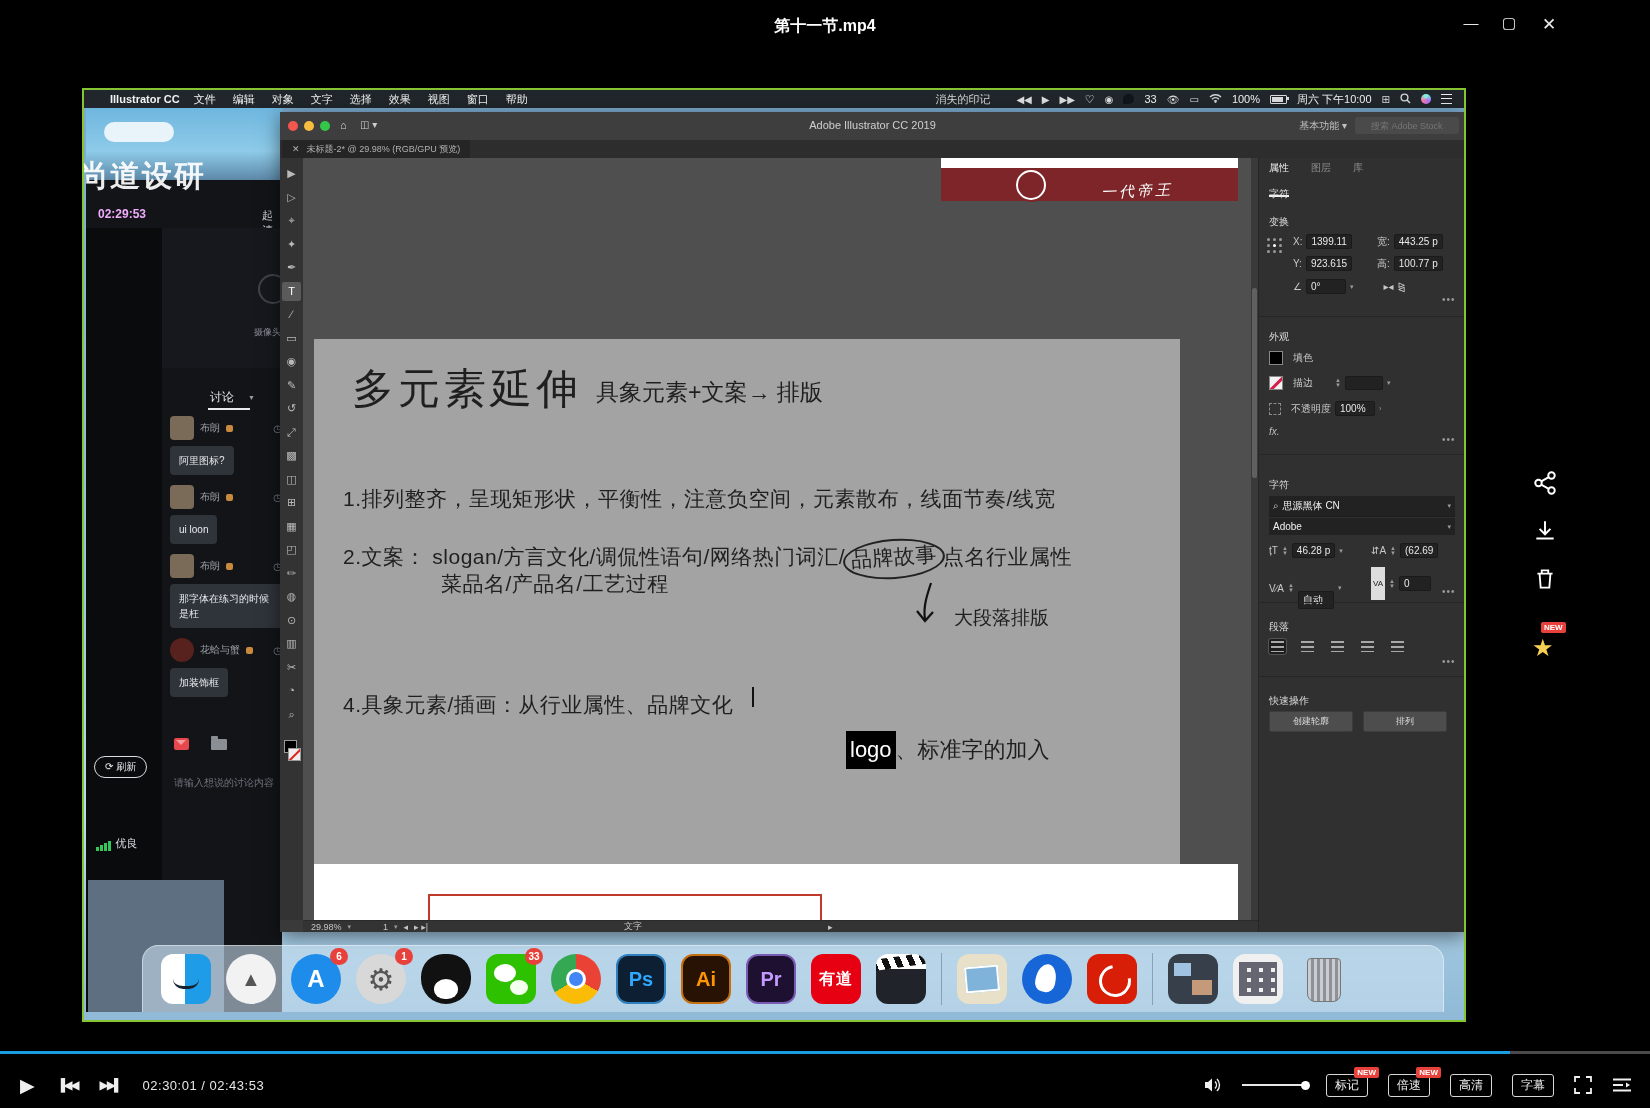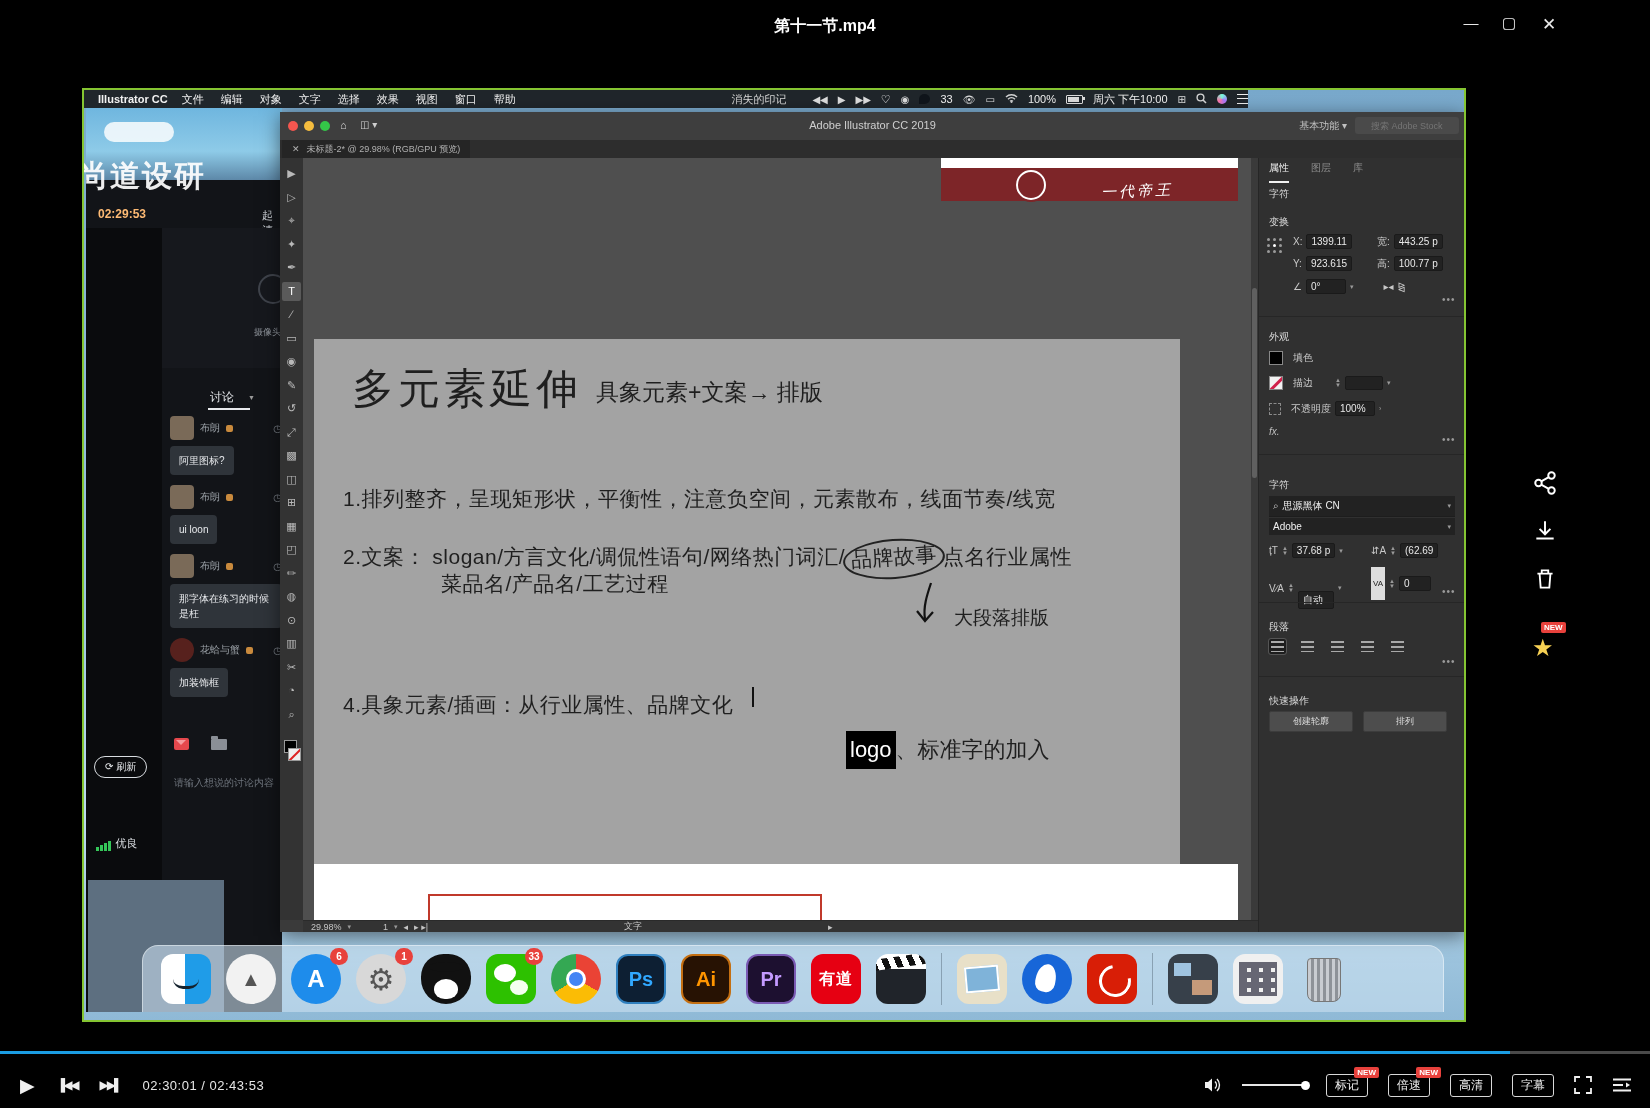--- a/index.html
+++ b/index.html
@@ -10,38 +10,38 @@
   
   #titlebar{left:0;top:0;width:1650px;height:56px;color:#fff;}
   #vid-title{left:0;top:16px;width:1650px;text-align:center;font-size:16px;font-weight:bold;}
   .win-ctl{top:14px;font-size:15px;color:#e8e8e8;width:22px;text-align:center;cursor:pointer;}
 
   
   #video{left:82px;top:88px;width:1384px;height:934px;border:2px solid #85c532;box-sizing:border-box;
     background:linear-gradient(180deg,#79a9cc 0%,#9cc7e2 55%,#bcdcef 78%,#8fb9d6 100%);overflow:hidden;}
 
   
-  #menubar{left:0;top:0;width:1164px;height:18px;background:#20262b;color:#f2f2f2;font-size:11px;
-    display:flex;align-items:center;padding:0 0;box-sizing:border-box;gap:0;}
+  #menubar{left:0;top:0;width:1380px;height:18px;background:#20262b;color:#f2f2f2;font-size:11px;
+    display:flex;align-items:center;padding:0 12px;box-sizing:border-box;gap:0;}
   #menubar .grp{display:flex;align-items:center;gap:17px;}
   #menubar .mi{white-space:nowrap;cursor:pointer;}
   #menubar .ico{font-size:10px;opacity:.9;}
   .battery{display:inline-block;width:15px;height:7px;border:1px solid #ddd;border-radius:1px;position:relative;}
   .battery::after{content:"";position:absolute;left:1px;top:1px;bottom:1px;width:11px;background:#ddd;}
   .battery::before{content:"";position:absolute;right:-3px;top:1px;width:2px;height:3px;background:#ddd;}
   .siri{width:10px;height:10px;border-radius:50%;background:conic-gradient(#7fd,#a7f,#f7a,#7fd);}
   .burger{width:11px;height:8px;border-top:1.5px solid #eee;border-bottom:1.5px solid #eee;position:relative;}
   .burger::after{content:"";position:absolute;left:0;right:0;top:2.5px;height:1.5px;background:#eee;}
 
   
   #liveapp{left:2px;top:18px;width:196px;height:904px;background:#121418;overflow:hidden;}
   #live-photo{left:0;top:0;width:196px;height:72px;background:linear-gradient(180deg,#6fb6df 0%,#8ecbe8 60%,#5d88a8 100%);}
   #live-photo .cloud{position:absolute;left:18px;top:14px;width:70px;height:20px;background:#f4f9fc;border-radius:12px;opacity:.9;}
   #watermark{left:-6px;top:66px;font-size:30px;font-weight:bold;color:rgba(255,255,255,.92);letter-spacing:2px;white-space:nowrap;}
-  #live-timer{left:12px;top:99px;color:#fdba74;font-size:12px;font-weight:bold;}
+  #live-timer{left:12px;top:99px;color:#f0abfc;font-size:12px;font-weight:bold;}
   #end-live{left:84px;top:97px;height:35px;padding:0 12px;background:#3b82f6;border-radius:10px;color:#e8eaed;
     font-size:11px;line-height:19px;cursor:pointer;margin-top:29px;}
   #corner-btn{left:176px;top:100px;color:#cfd3d8;font-size:11px;}
   #cam-left{left:0;top:120px;width:76px;height:804px;background:#0a0b0d;}
   #cam-panel{left:76px;top:120px;width:120px;height:140px;background:#16181d;}
   #cam-logo{left:96px;top:46px;width:26px;height:26px;border:2px solid #4a4f57;border-radius:50%;opacity:.8;}
   #cam-label{left:92px;top:98px;color:#8a8f96;font-size:9px;}
   #discuss-row{left:124px;top:281px;color:#e8eaed;font-size:12px;display:flex;gap:14px;align-items:center;}
   #discuss-underline{left:122px;top:300px;width:42px;height:2px;background:#e8eaed;}
   #chat-list{left:84px;top:308px;width:112px;}
@@ -119,21 +119,21 @@
   #caret{left:438px;top:348px;width:1.5px;height:20px;background:#111;}
   #logo-line{left:532px;top:392px;display:flex;align-items:center;}
   #logo-sel{background:#000;color:#fff;font-size:22px;padding:6px 4px;}
   #logo-rest{font-size:22px;}
   
   #ai-status{left:23px;top:808px;width:955px;height:12px;background:#333;color:#c5c5c5;font-size:9px;
     display:flex;align-items:center;gap:6px;padding:0 8px;box-sizing:border-box;border-top:1px solid #2a2a2a;}
   
   #props{left:978px;top:46px;width:207px;height:774px;background:#303030;color:#c8c8c8;font-size:10px;box-sizing:border-box;border-left:1px solid #262626;}
   #prop-tabs{left:10px;top:3px;display:flex;gap:22px;font-size:10px;}
-  #prop-tabs .ptab{color:#8d8d8d;padding-bottom:6px;cursor:pointer;}
+  #prop-tabs .ptab{color:#8d8d8d;padding-bottom:20px;cursor:pointer;}
   #prop-tabs .ptab.active{color:#f0f0f0;border-bottom:2px solid #f0f0f0;}
   .sec-label{position:absolute;left:10px;color:#dcdcdc;font-size:10px;}
   .divider{position:absolute;left:0;width:207px;height:1px;background:#262626;}
   .pfield{background:#222;border:1px solid #1a1a1a;border-radius:2px;color:#e8e8e8;padding:1px 4px;display:inline-block;}
   .dots{position:absolute;color:#9a9a9a;letter-spacing:1px;font-size:10px;}
   .stepper{color:#9a9a9a;font-size:6px;line-height:5px;display:inline-flex;flex-direction:column;vertical-align:middle;}
   .chev{color:#9a9a9a;font-size:7px;}
   .prow{position:absolute;display:flex;align-items:center;gap:4px;white-space:nowrap;}
   .refgrid{width:16px;height:16px;display:grid;grid-template-columns:repeat(3,1fr);gap:2px;}
   .refgrid i{width:3px;height:3px;background:#9a9a9a;border-radius:50%;}
@@ -518,21 +518,21 @@
       <div class="prow" style="left:10px;top:360px;width:186px;background:#222;padding:3px 4px;box-sizing:border-box;">
         <span style="color:#f0f0f0;">Adobe</span>
         <span class="chev" style="margin-left:auto;">▾</span>
       </div>
       <div class="prow" style="left:10px;top:385px;">
         <span>țT</span>
         <span class="stepper">
             <span>▲</span>
             <span>▼</span>
           </span>
-        <span class="pfield">37.68 p</span>
+        <span class="pfield">46.28 p</span>
         <span class="chev">▾</span>
       </div>
       <div class="prow" style="left:112px;top:385px;">
         <span>⇵A</span>
         <span class="stepper">
             <span>▲</span>
             <span>▼</span>
           </span>
         <span class="pfield">(62.69</span>
       </div>

